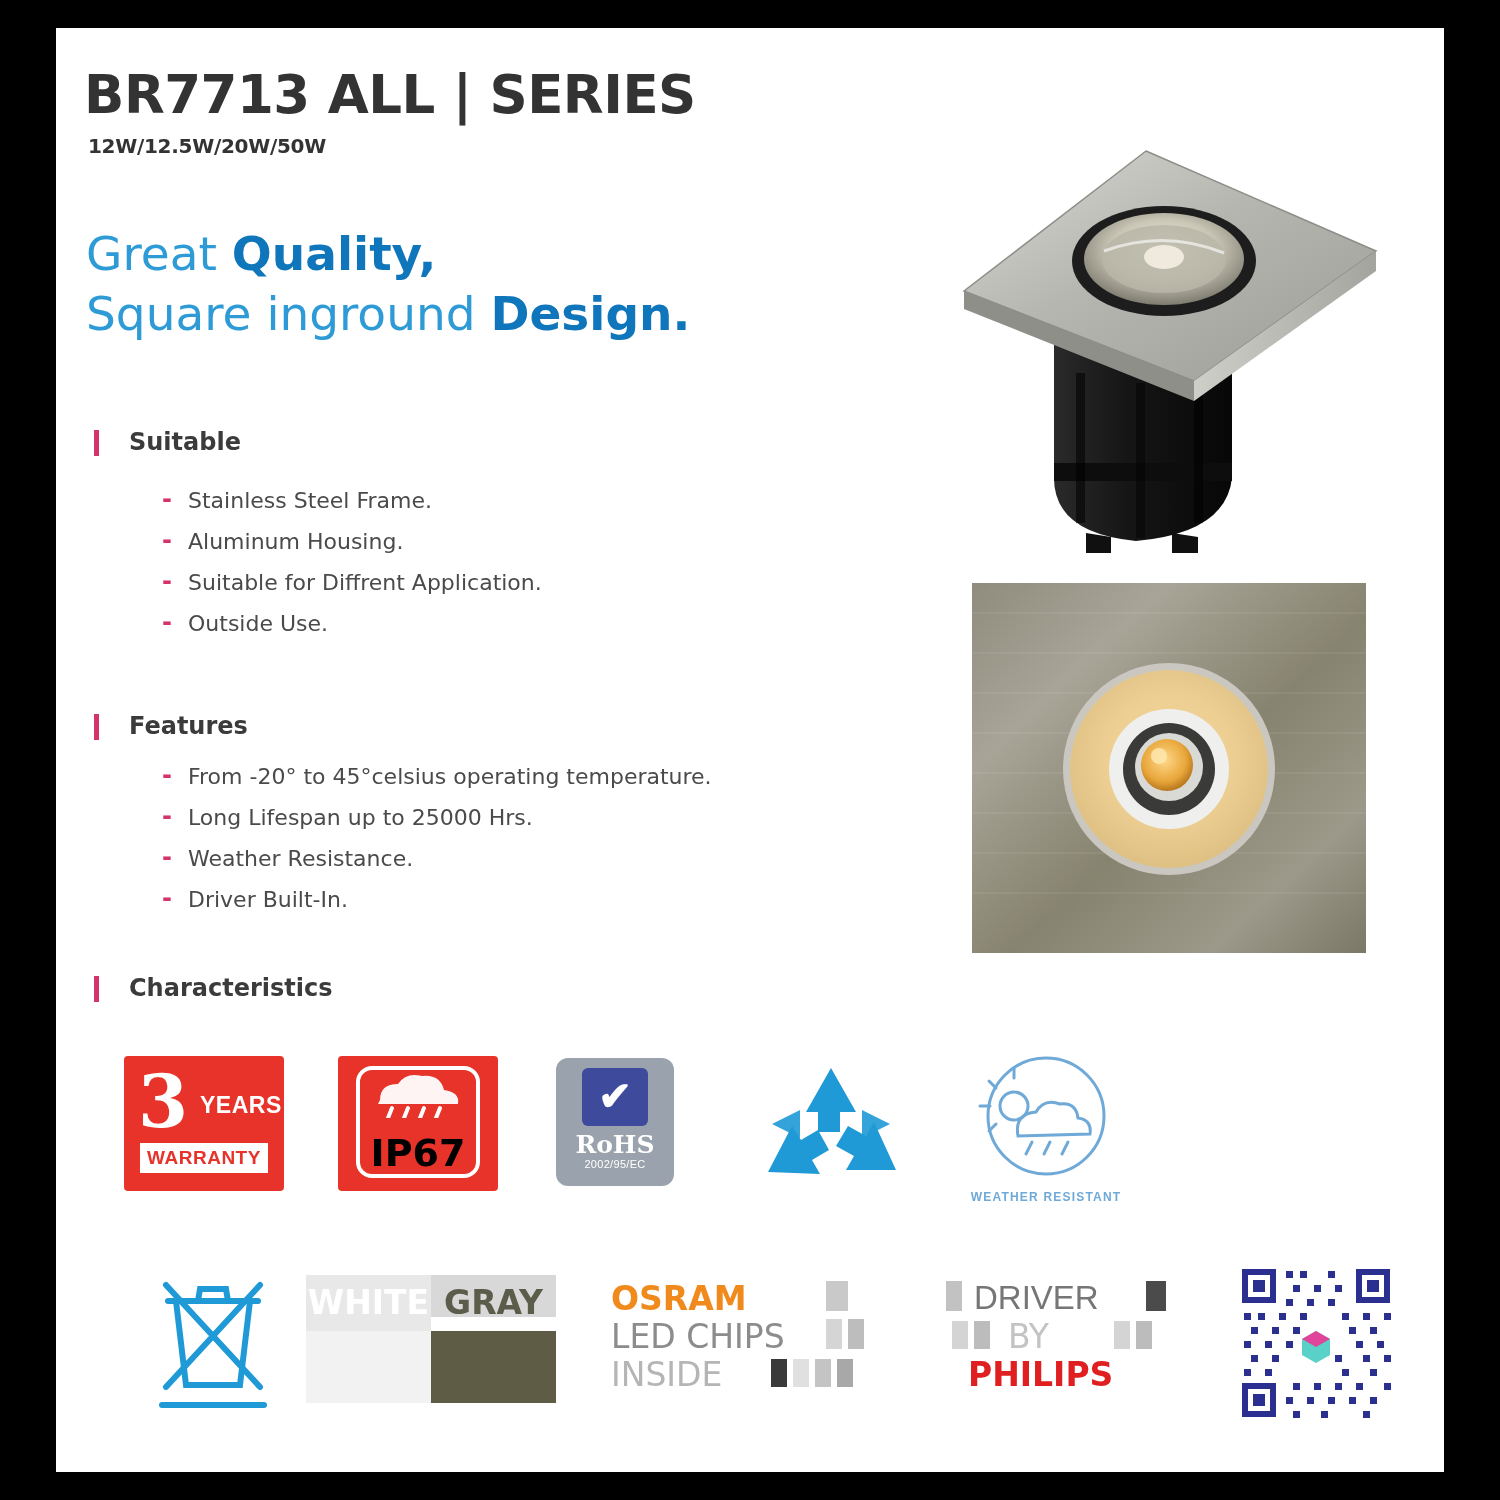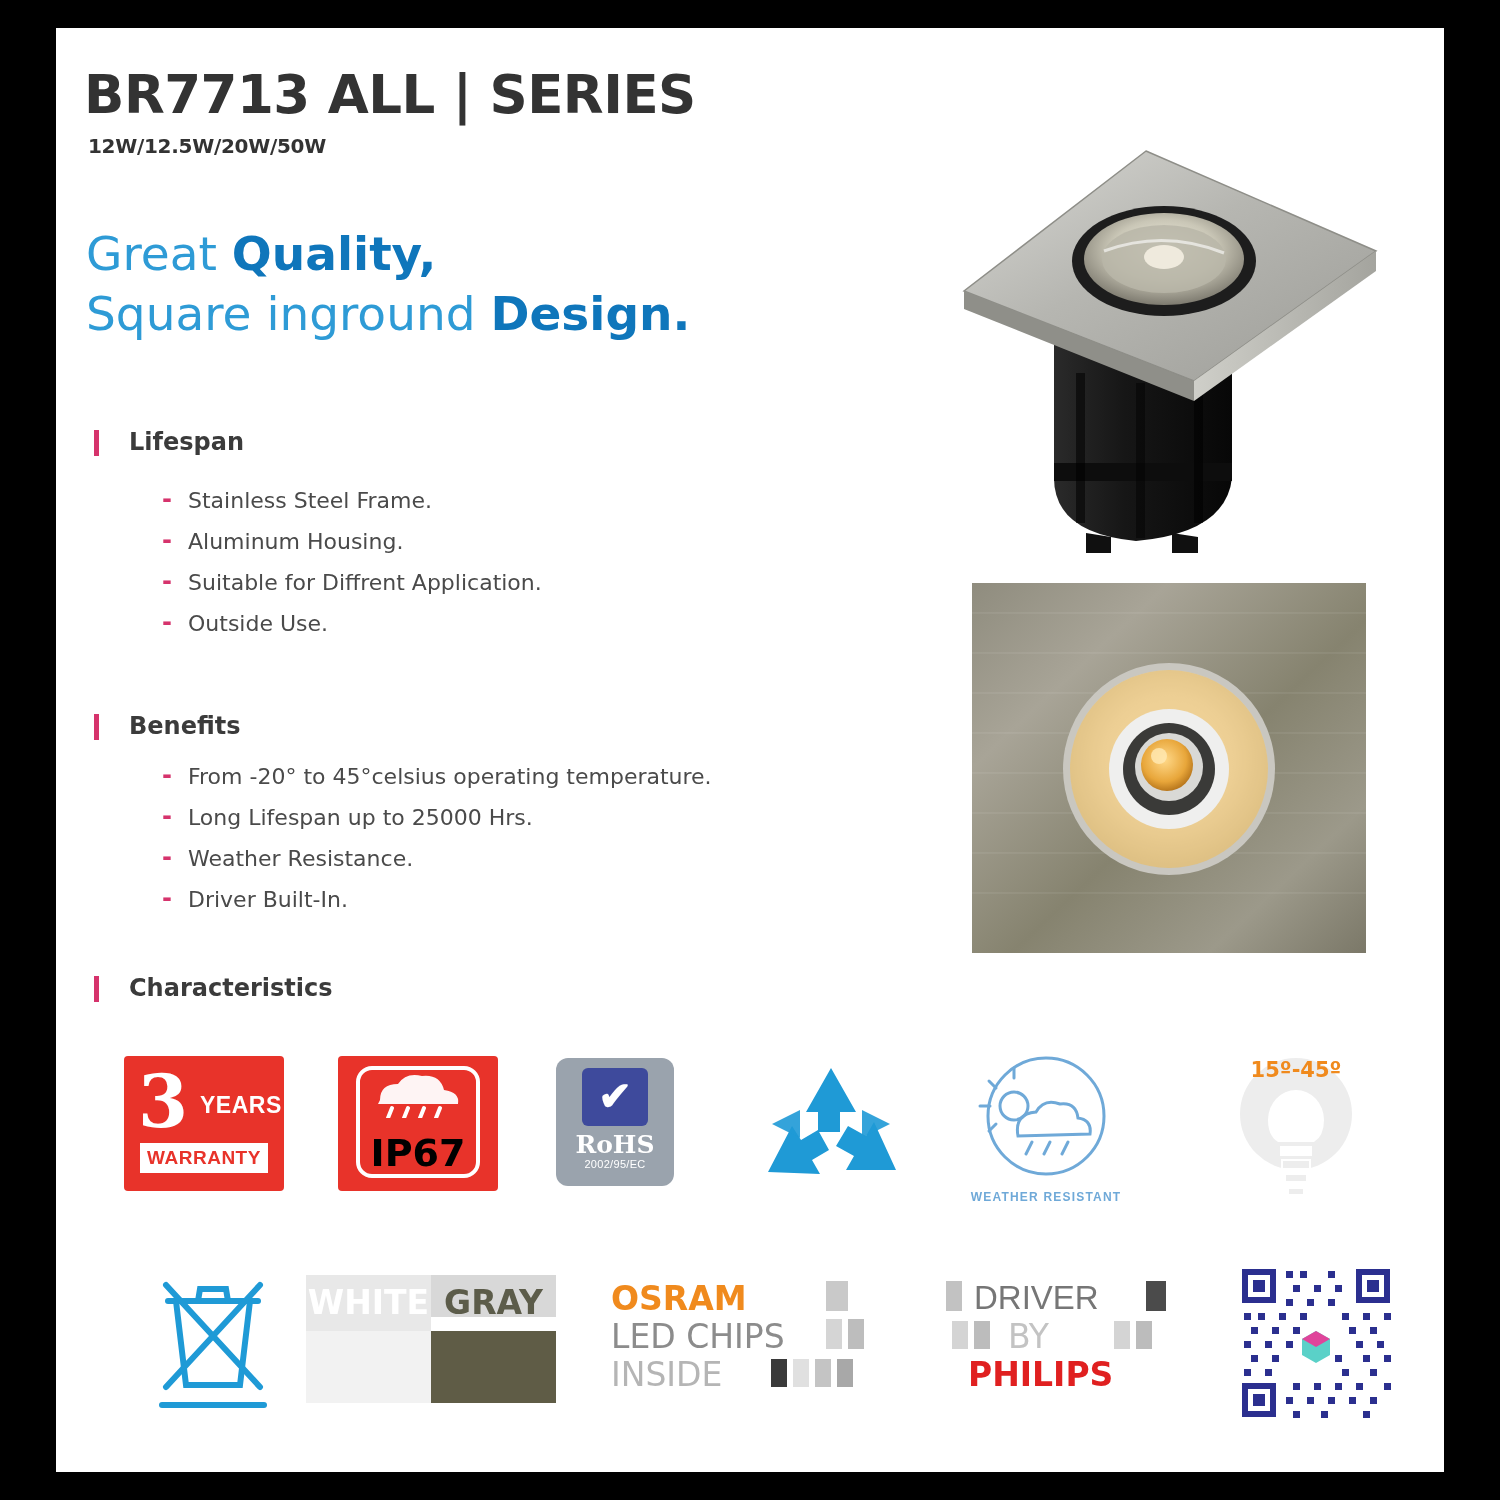--- a/index.html
+++ b/index.html
@@ -322,29 +322,29 @@
   <div id="sheet">
 
     <div class="title">BR7713 ALL | SERIES</div>
     <div class="subtitle">12W/12.5W/20W/50W</div>
 
     <div class="headline">
       <span>Great </span><b>Quality,</b><br>
       <span>Square inground </span><b>Design.</b>
     </div>
 
-    <div class="sec-head" id="benefits-head">Lifespan</div>
+    <div class="sec-head" id="benefits-head">Suitable</div>
     <ul class="bullets" id="benefits-list">
       <li>Stainless Steel Frame.</li>
       <li>Aluminum Housing.</li>
       <li>Suitable for Diffrent Application.</li>
       <li>Outside Use.</li>
     </ul>
 
-    <div class="sec-head" id="features-head">Benefits</div>
+    <div class="sec-head" id="features-head">Features</div>
     <ul class="bullets" id="features-list">
       <li>From -20° to 45°celsius operating temperature.</li>
       <li>Long Lifespan up to 25000 Hrs.</li>
       <li>Weather Resistance.</li>
       <li>Driver Built-In.</li>
     </ul>
 
     <div class="sec-head" id="chars-head">Characteristics</div>
 
     <svg class="photo1" viewBox="0 0 460 420">
@@ -484,31 +484,20 @@
           <path d="M62,82 Q58,60 80,58 Q88,44 104,50 Q120,48 122,64 Q136,66 134,80 Z" fill="none" stroke="#6fa9d8" stroke-width="3"></path>
           <g stroke="#6fa9d8" stroke-width="3" stroke-linecap="round">
             <line x1="76" y1="88" x2="70" y2="100"></line>
             <line x1="94" y1="88" x2="88" y2="100"></line>
             <line x1="112" y1="88" x2="106" y2="100"></line>
           </g>
         </svg>
         <div class="wlabel">WEATHER RESISTANT</div>
       </div>
 
-      <div class="badge b-beam">
-        <svg viewBox="0 0 180 150" width="180" height="150">
-          <circle cx="90" cy="60" r="56" fill="#ededed"></circle>
-          <path d="M62,66 a28,30 0 1,1 56,0 q0,16 -10,22 l-36,0 q-10,-6 -10,-22 Z" fill="#ffffff"></path>
-          <rect x="74" y="92" width="32" height="10" fill="#ffffff"></rect>
-          <rect x="76" y="106" width="28" height="9" fill="#ededed" stroke="#ffffff" stroke-width="2"></rect>
-          <rect x="79" y="120" width="22" height="8" fill="#ededed" stroke="#ffffff" stroke-width="2"></rect>
-          <rect x="82" y="134" width="16" height="7" fill="#ededed" stroke="#ffffff" stroke-width="2"></rect>
-        </svg>
-        <div class="beamtxt">15º-45º</div>
-      </div>
     </div>
 
     <div class="logo-row">
 
       <svg class="l-weee" viewBox="0 0 130 150">
         <g stroke="#1f9ad6" stroke-width="6" fill="none" stroke-linecap="round">
           <path d="M28,34 L38,118 L92,118 L102,34"></path>
           <line x1="20" y1="34" x2="110" y2="34"></line>
           <path d="M50,34 L52,22 L78,22 L80,34"></path>
           <line x1="18" y1="18" x2="112" y2="120"></line>

